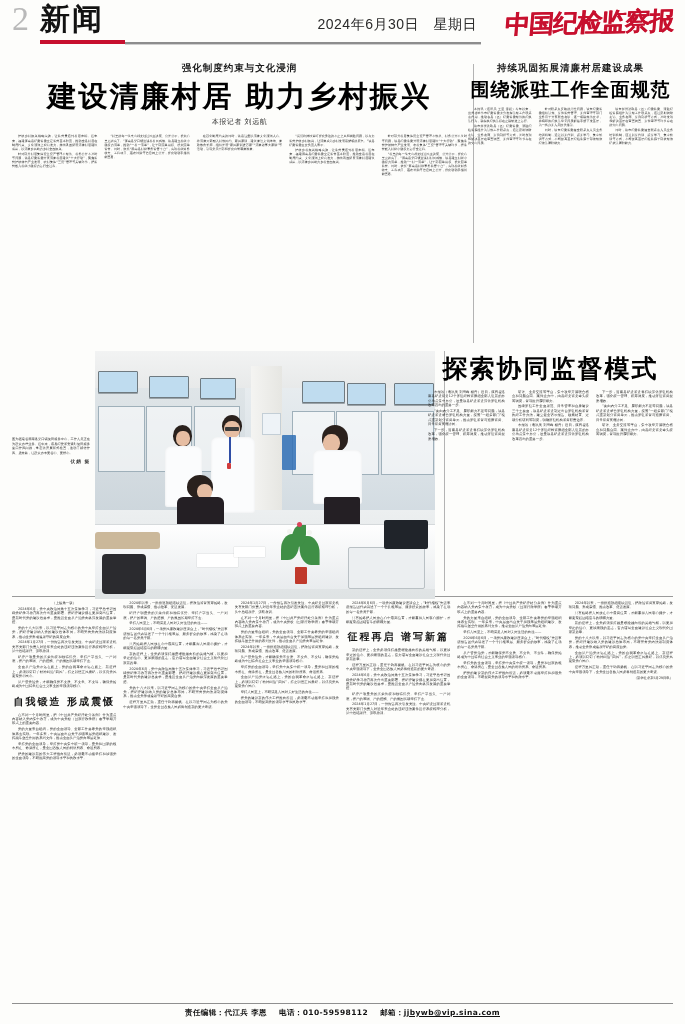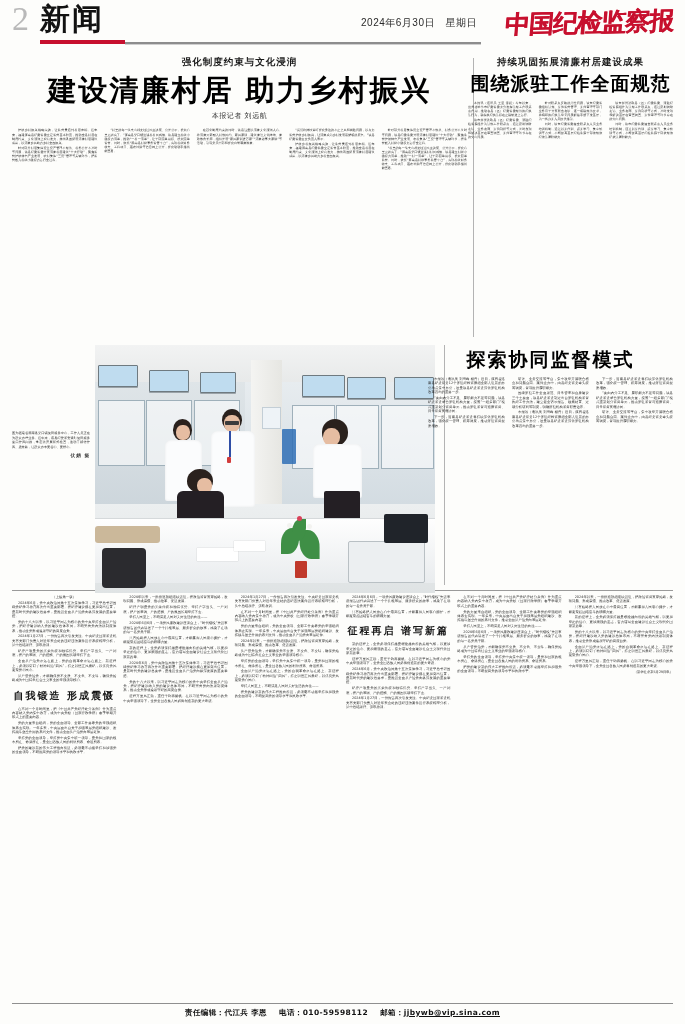--- a/index.html
+++ b/index.html
@@ -23,21 +23,21 @@
     position:absolute;left:28px;top:4px;
     font-size:30px;font-weight:700;letter-spacing:2px;
     font-family:"DejaVu Serif","Liberation Serif",serif;line-height:1;
     color:#121212;
   }
   .sec-underline{position:absolute;left:28px;top:40px;width:85px;height:4px;background:#c7102e;}
   .rule-main{position:absolute;left:113px;right:192px;top:42px;height:2px;background:#8d8d8d;}
   .rule-main:after{content:"";position:absolute;left:0;right:0;top:2px;height:1px;background:#cfcfcf;}
   .date-line{
     position:absolute;right:196px;top:16px;
-    font-size:10px;letter-spacing:.5px;color:#2a2a2a;
+    font-size:14px;letter-spacing:.5px;color:#2a2a2a;
     font-family:"Liberation Sans",sans-serif;white-space:nowrap;
   }
   .paper-title{
     position:absolute;right:0;top:6px;
     font-size:25px;font-weight:700;color:#c7102e;
     font-family:"DejaVu Serif","Liberation Serif",serif;
     letter-spacing:-1px;
     transform:skewX(-6deg) rotate(-1.5deg);
     text-shadow:0.6px 0 0 #c7102e;
     white-space:nowrap;
@@ -47,40 +47,40 @@
   .kicker{
     text-align:center;font-size:9.5px;letter-spacing:1px;
     font-family:"DejaVu Serif","Liberation Serif",serif;font-weight:600;color:#1b1b1b;
   }
   .headline{
     text-align:center;font-weight:700;color:#000;
     font-family:"DejaVu Serif","Liberation Serif",serif;
   }
   .h-main{font-size:29px;letter-spacing:2px;line-height:1.12;margin-top:5px;}
   .h-right{font-size:19px;letter-spacing:1px;line-height:1.15;margin-top:4px;}
-  .h-mid{font-size:19px;letter-spacing:2px;line-height:1.15;margin-top:4px;}
+  .h-mid{font-size:25px;letter-spacing:2px;line-height:1.15;margin-top:4px;}
   .byline{
     text-align:center;font-size:7px;color:#333;margin-top:5px;letter-spacing:.6px;
     font-family:"Liberation Sans",sans-serif;
   }
   .subhead{
     text-align:center;font-weight:700;font-size:10px;letter-spacing:2px;margin:6px 0 4px;
     font-family:"DejaVu Serif","Liberation Serif",serif;
   }
   .body-txt{
     font-size:3.05px;line-height:4.05px;text-align:justify;
     color:#2b2b2b;word-break:break-all;
     font-family:"DejaVu Sans","Liberation Sans",sans-serif;
     letter-spacing:.05px;
   }
   .body-txt p{margin:0 0 1.4px 0;text-indent:6px;}
   .body-txt.t35{font-size:3.35px;line-height:4.4px;}
 
   
-  .top-zone{position:relative;height:285px;margin-top:8px;}
+  .top-zone{position:relative;height:285px;margin-top:14px;}
   .left-art{position:absolute;left:0;top:0;width:455px;}
   .left-art .cols{display:flex;gap:7px;margin-top:7px;}
   .left-art .cols>div{flex:1;}
   .right-art{position:absolute;right:0;top:0;width:205px;}
   .right-art .cols{display:flex;gap:7px;margin-top:6px;}
   .right-art .cols>div{flex:1;}
   .vrule{position:absolute;top:2px;bottom:4px;width:1px;background:#b3b3b3;}
 
   
   .mid-zone{position:relative;height:240px;margin-top:4px;}

